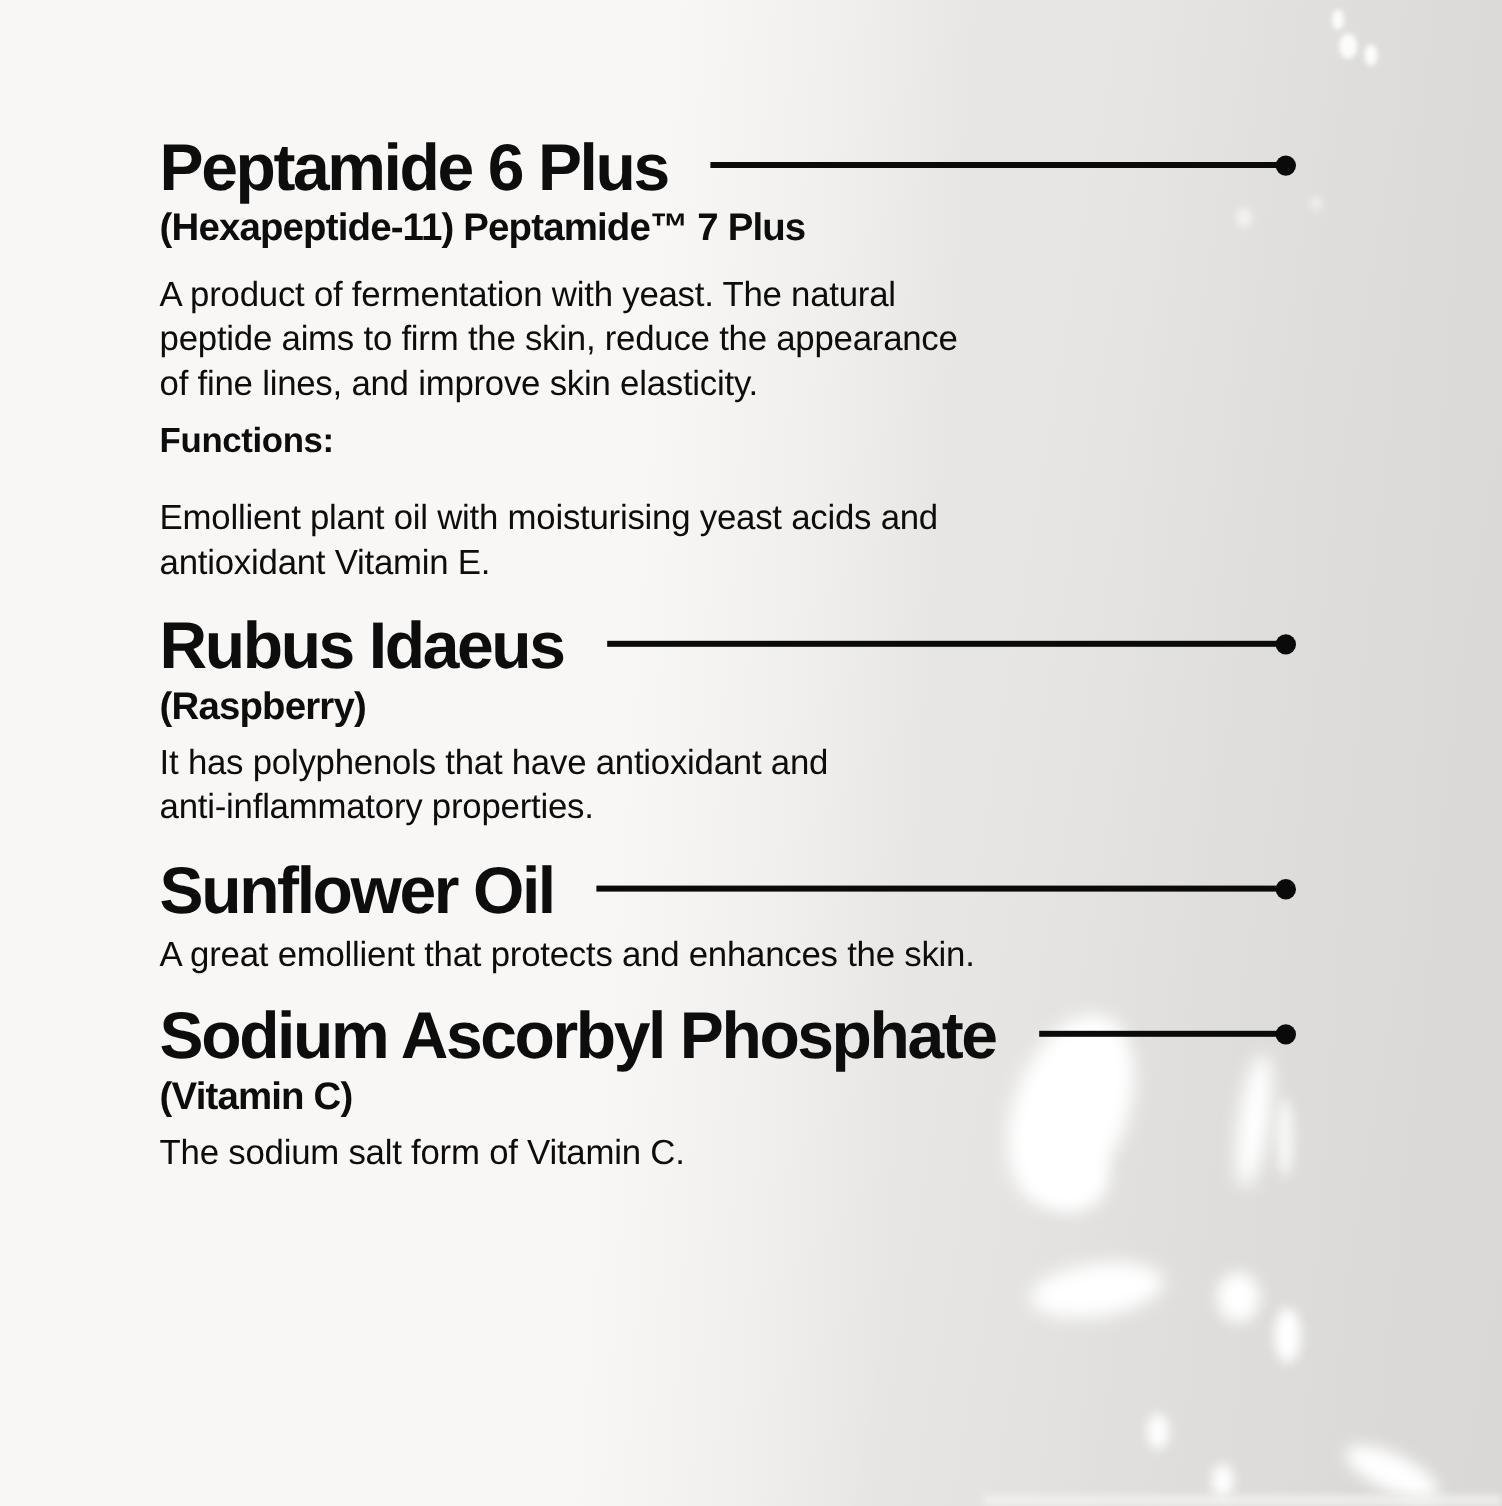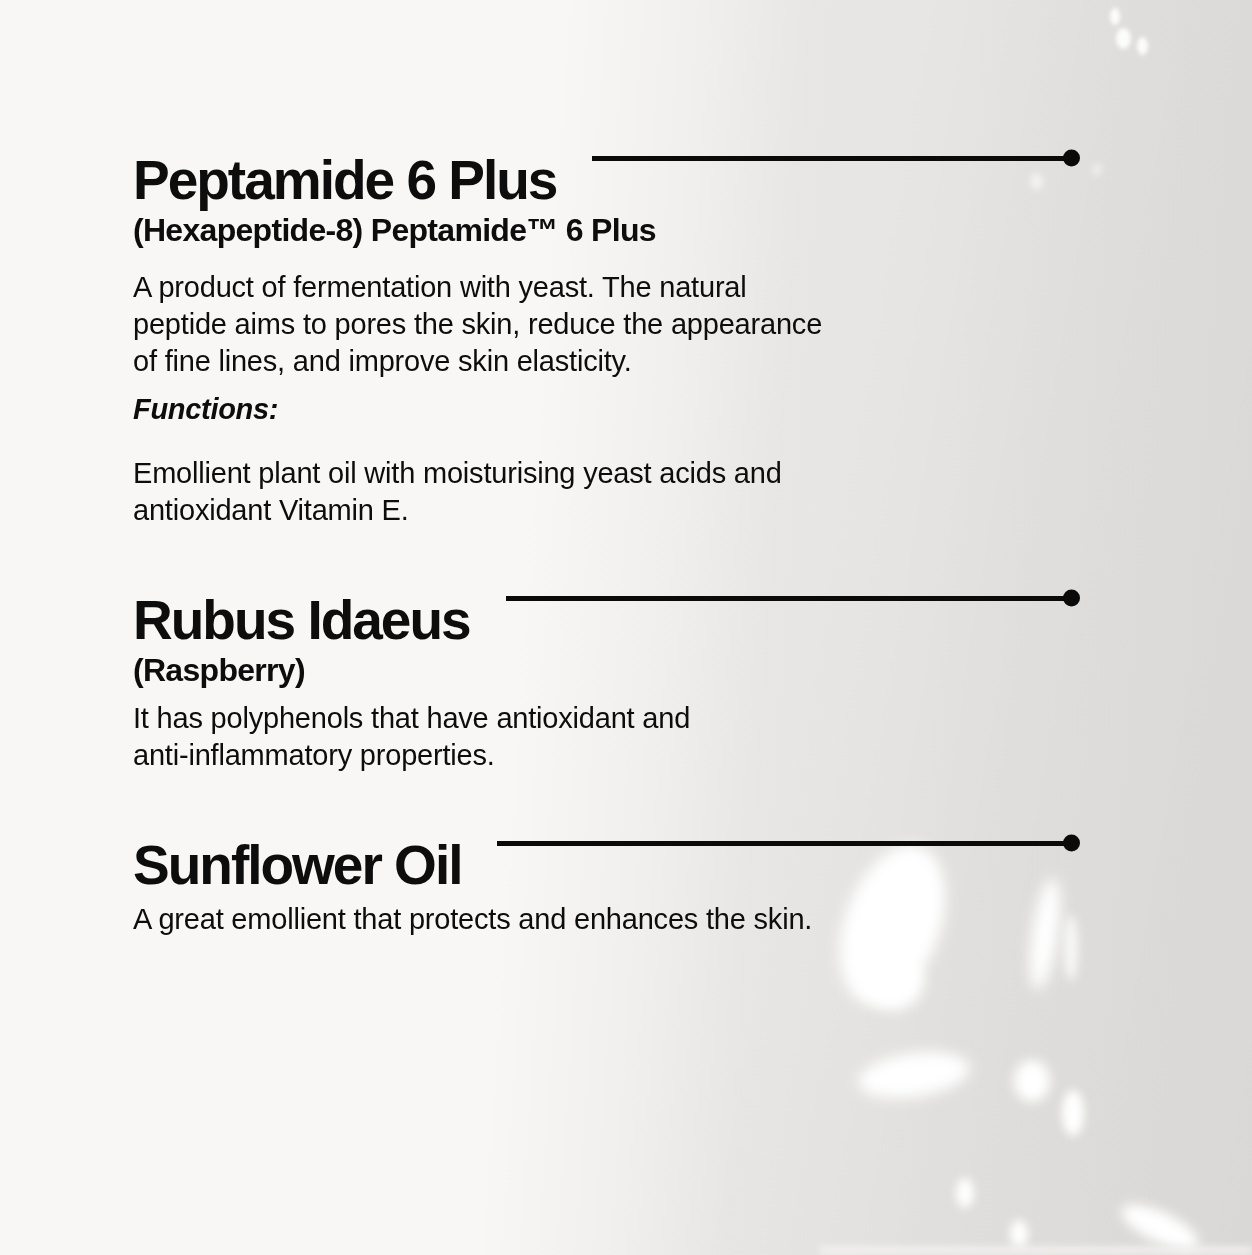--- a/index.html
+++ b/index.html
@@ -41,21 +41,21 @@
   
   .content {
     position:absolute; z-index:2;
     left:133px; top:112px; right:180px;
   }
   .heading-row {
     display:flex; align-items:center;
   }
   h1.ing-title {
     font-size:55px; line-height:55px; font-weight:700;
-    letter-spacing:-2px; white-space:nowrap;margin-top:41px;
+    letter-spacing:-2px; white-space:nowrap;
   }
   .rule {
     flex:1 1 auto; min-width:60px; height:5px; background:#0a0a0a;
     margin-left:36px; position:relative; top:-2px;
   }
   .dot {
     position:absolute; right:-8px; top:50%;
     width:17px; height:17px; border-radius:50%;
     background:#0a0a0a; transform:translateY(-50%);
   }
@@ -67,21 +67,21 @@
     font-size:29px; line-height:37px; font-weight:400;
     letter-spacing:-0.2px; white-space:pre-line;
   }
   p.func-label {
     font-size:29px; line-height:37px; font-weight:700;
     letter-spacing:-0.3px;
   }
   .mt-para   { margin-top:21px; }
   .mt-para-s { margin-top:8px;  }
   .mt-para-m { margin-top:12px; }
-  .mt-label  { margin-top:11px;font-style:italic; }
+  .mt-label  { margin-top:11px; }
   .sec-2 { margin-top:27px; }
   .sec-3 { margin-top:23px; }
   .sec-4 { margin-top:23px; }
   .sec-5 { margin-top:21px; }
 </style>
 </head>
 <body>
 
 <div class="photo-layer">
   <div class="photo-gradient"></div>
@@ -107,23 +107,23 @@
 
 <div class="content">
 
   <section class="section sec-1">
     <div class="heading-row">
       <h1 class="ing-title">Peptamide 6 Plus</h1>
       <div class="rule">
         <span class="dot"></span>
       </div>
     </div>
-    <h2 class="ing-subtitle">(Hexapeptide-8) Peptamide™ 6 Plus</h2>
+    <h2 class="ing-subtitle">(Hexapeptide-11) Peptamide™ 7 Plus</h2>
     <p class="body-text mt-para">A product of fermentation with yeast. The natural
-peptide aims to pores the skin, reduce the appearance
+peptide aims to firm the skin, reduce the appearance
 of fine lines, and improve skin elasticity.</p>
     <p class="func-label mt-label">Functions:</p>
   </section>
 
   <section class="section sec-2">
     <p class="body-text mt-para-s">Emollient plant oil with moisturising yeast acids and
 antioxidant Vitamin E.</p>
   </section>
 
   <section class="section sec-4">
@@ -141,14 +141,24 @@
   <section class="section sec-3">
     <div class="heading-row">
       <h1 class="ing-title">Sunflower Oil</h1>
       <div class="rule">
         <span class="dot"></span>
       </div>
     </div>
     <p class="body-text mt-para-s">A great emollient that protects and enhances the skin.</p>
   </section>
 
+  <section class="section sec-5">
+    <div class="heading-row">
+      <h1 class="ing-title">Sodium Ascorbyl Phosphate</h1>
+      <div class="rule">
+        <span class="dot"></span>
+      </div>
+    </div>
+    <h2 class="ing-subtitle">(Vitamin C)</h2>
+    <p class="body-text mt-para-m">The sodium salt form of Vitamin C.</p>
+  </section>
 
 </div>
 
 </body></html>

